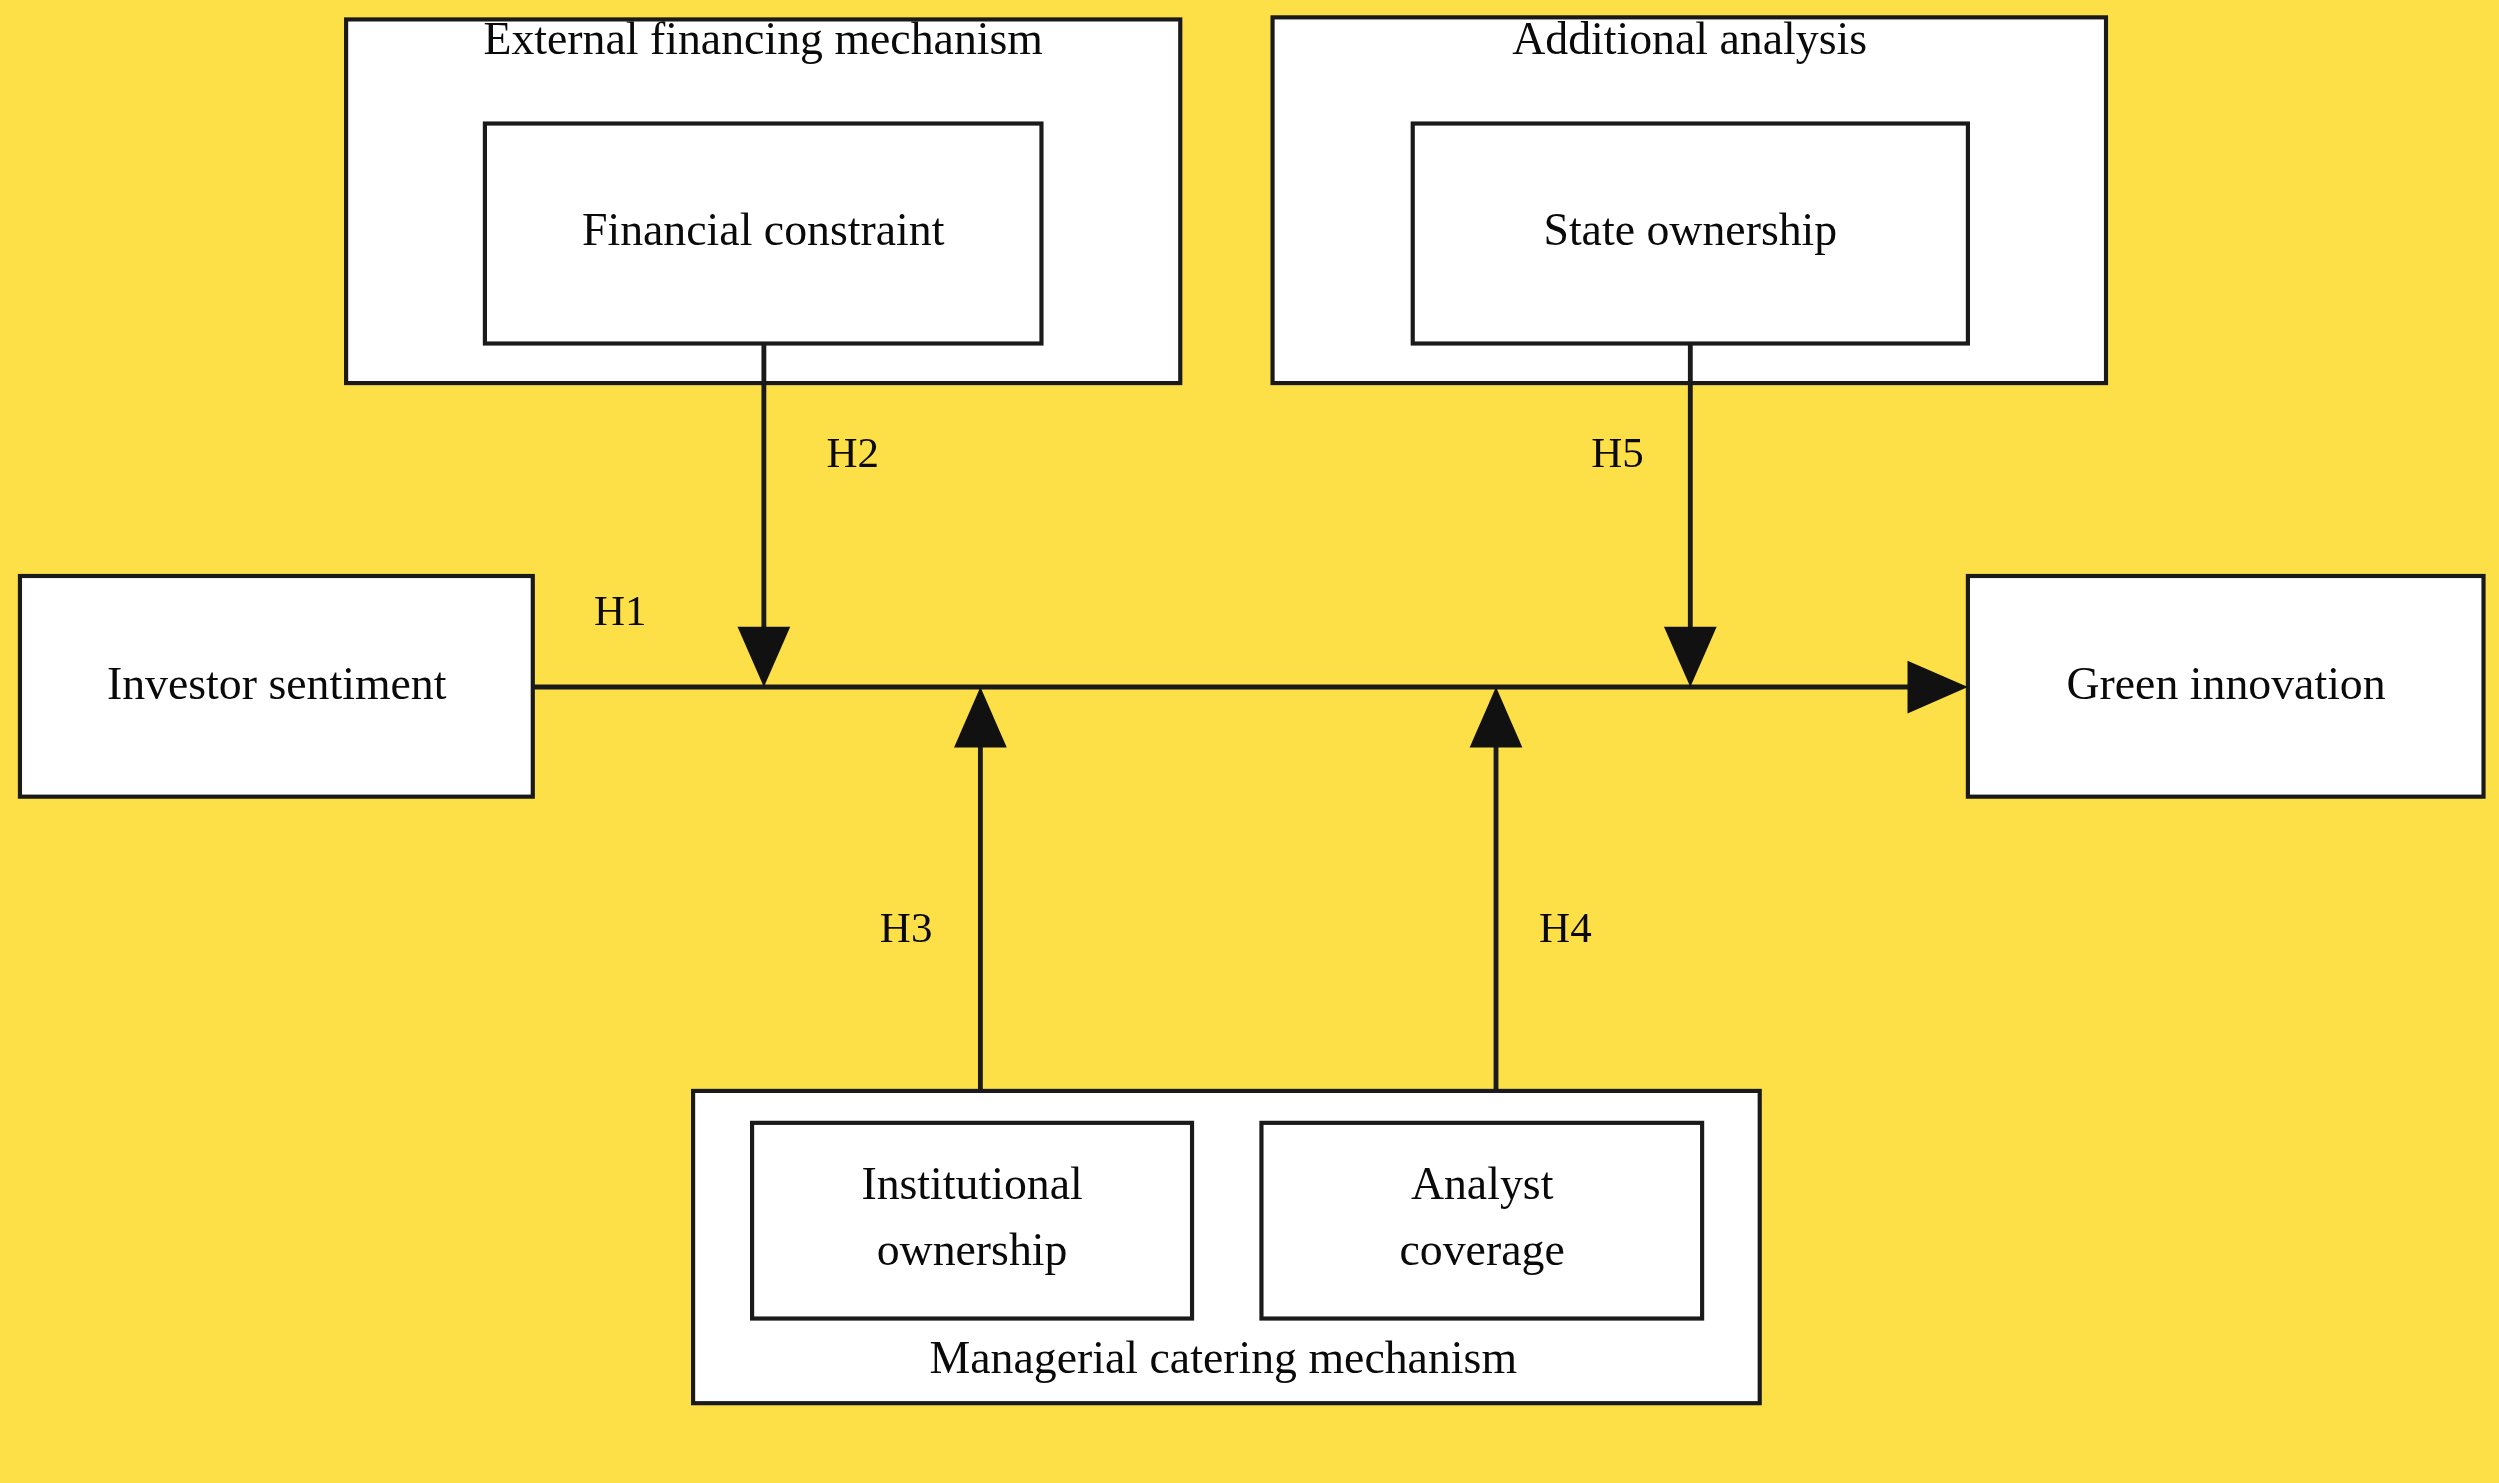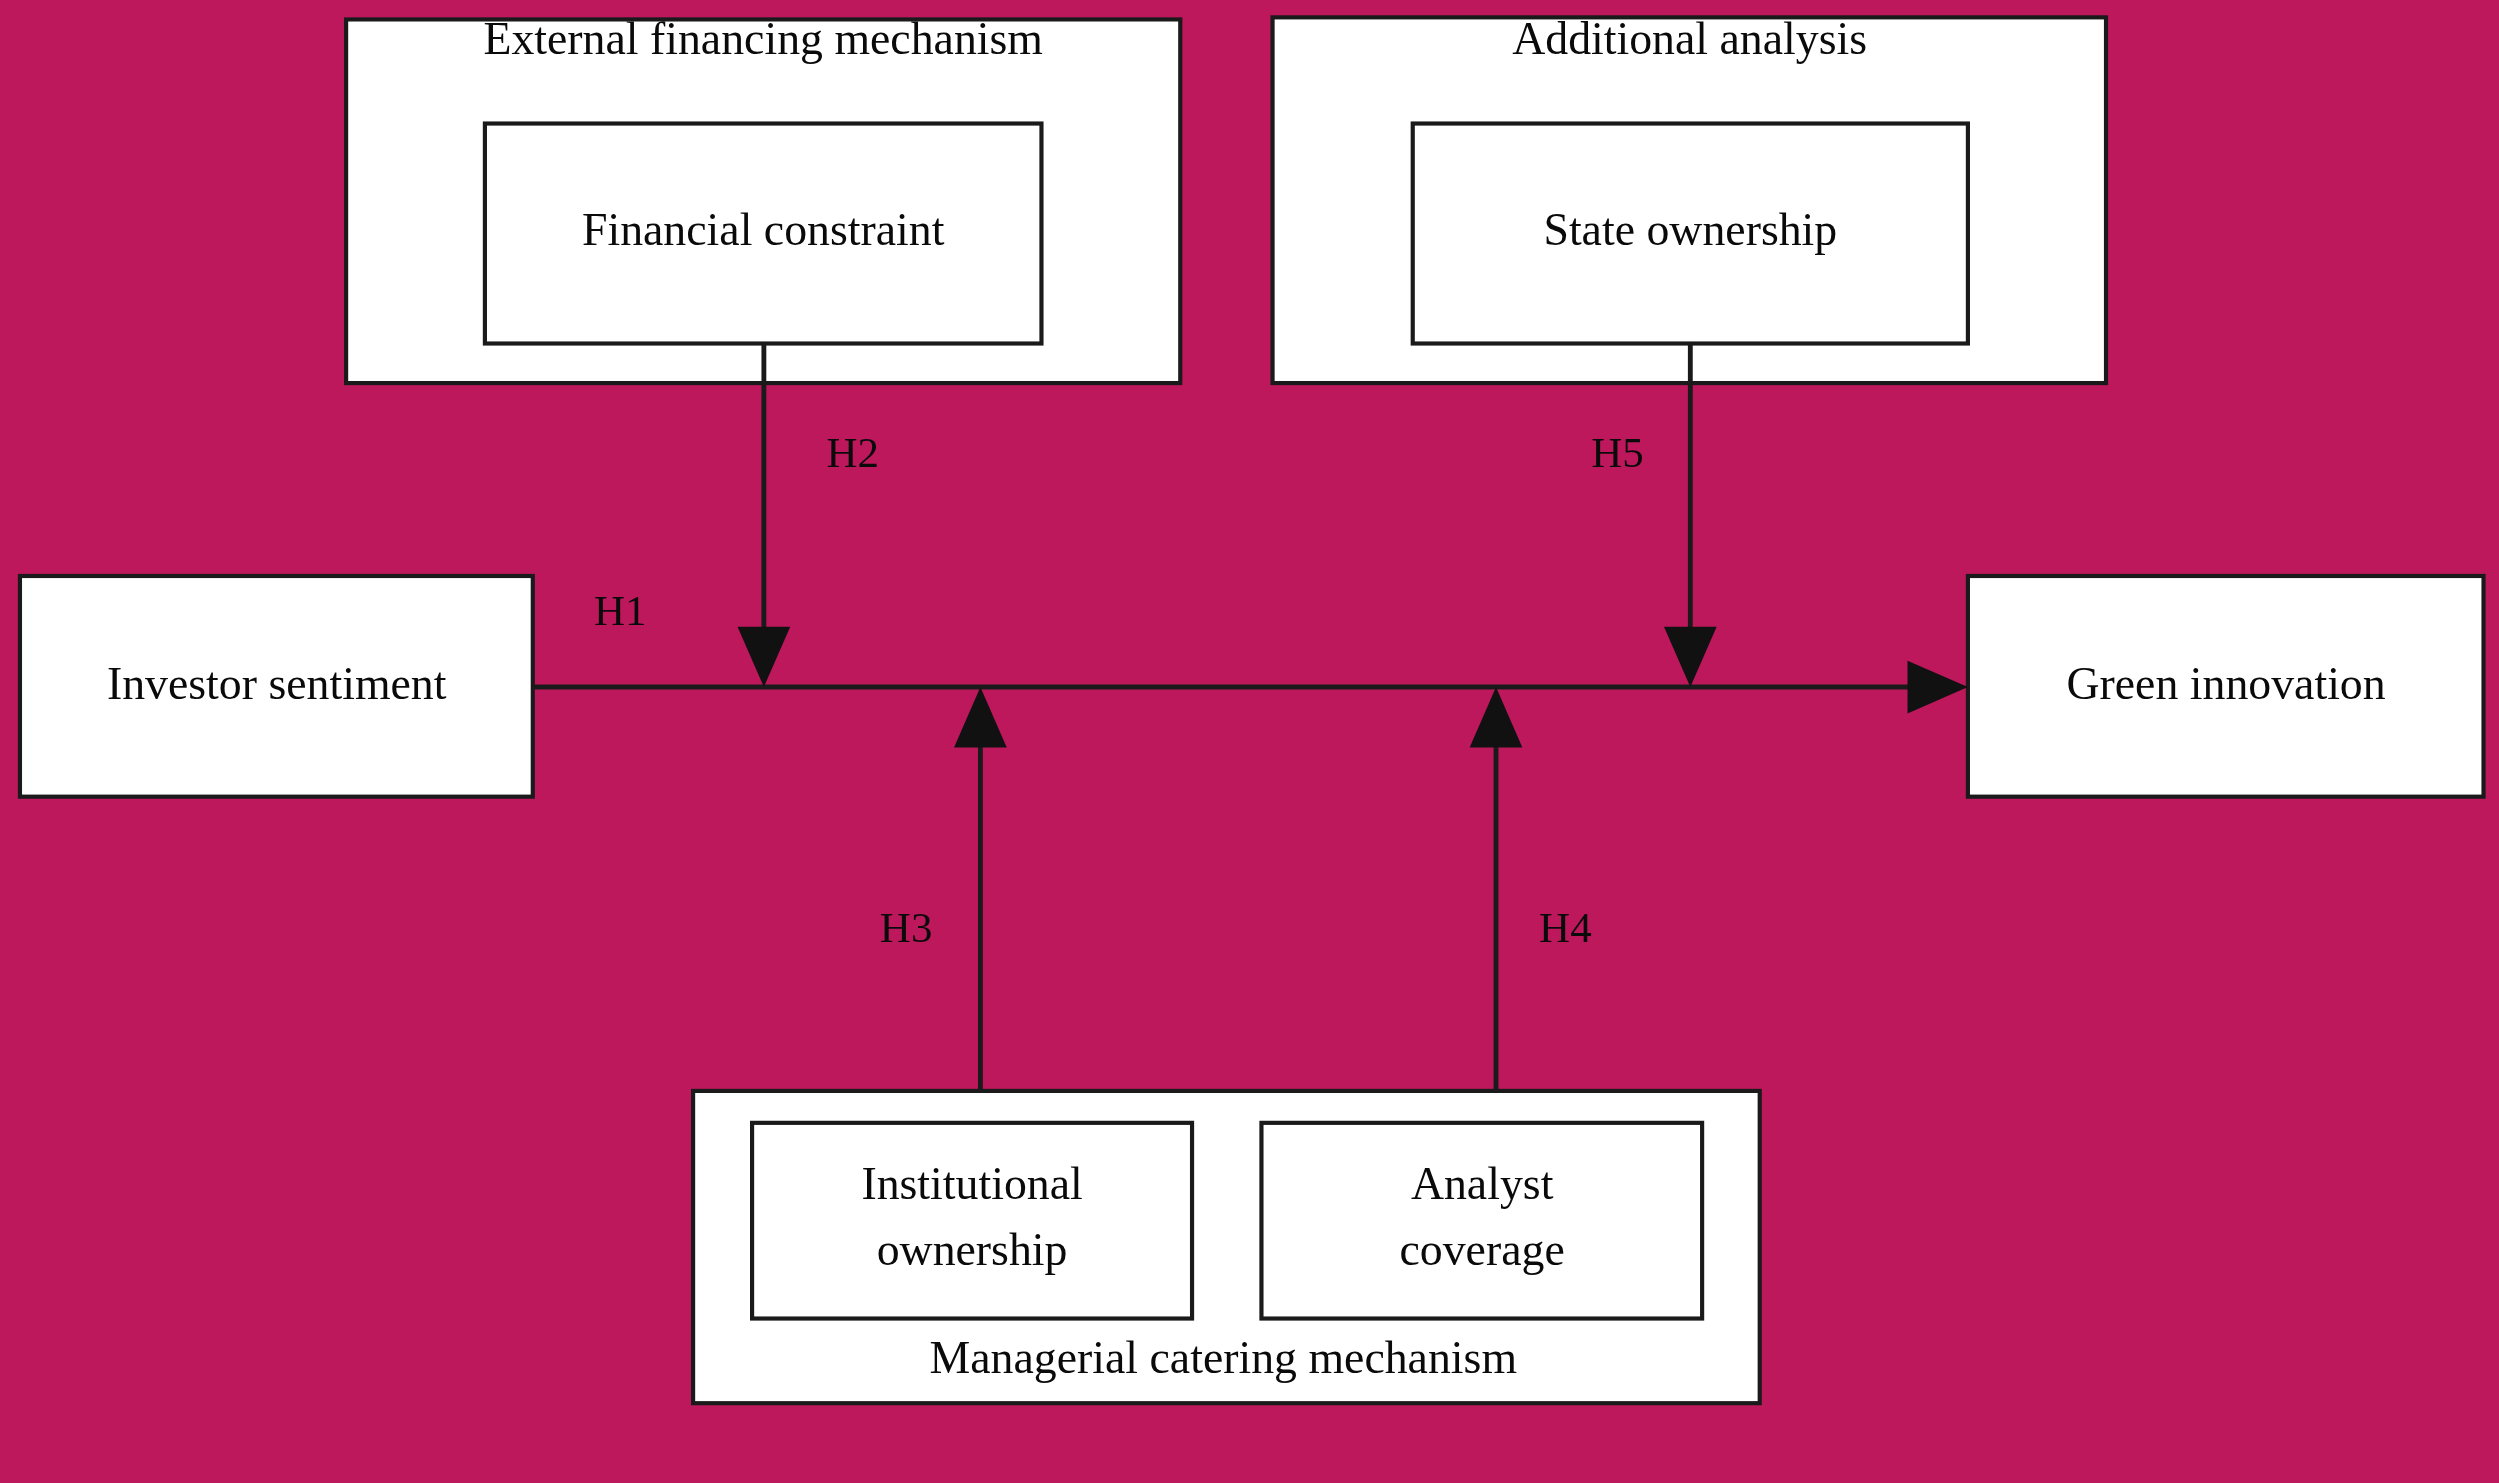--- a/index.html
+++ b/index.html
@@ -8,21 +8,21 @@
     padding: 0;
     background: #ffffff;
   }
   body {
     font-family: "Liberation Serif", "DejaVu Serif", serif;
   }
   #diagram-root {
     position: relative;
     width: 2500px;
     height: 1483px;
-    background: #be185d;
+    background: #fde047;
     overflow: hidden;
   }
   svg#framework-svg {
     position: absolute;
     left: 0;
     top: 0;
     width: 2500px;
     height: 1483px;
     display: block;
   }

